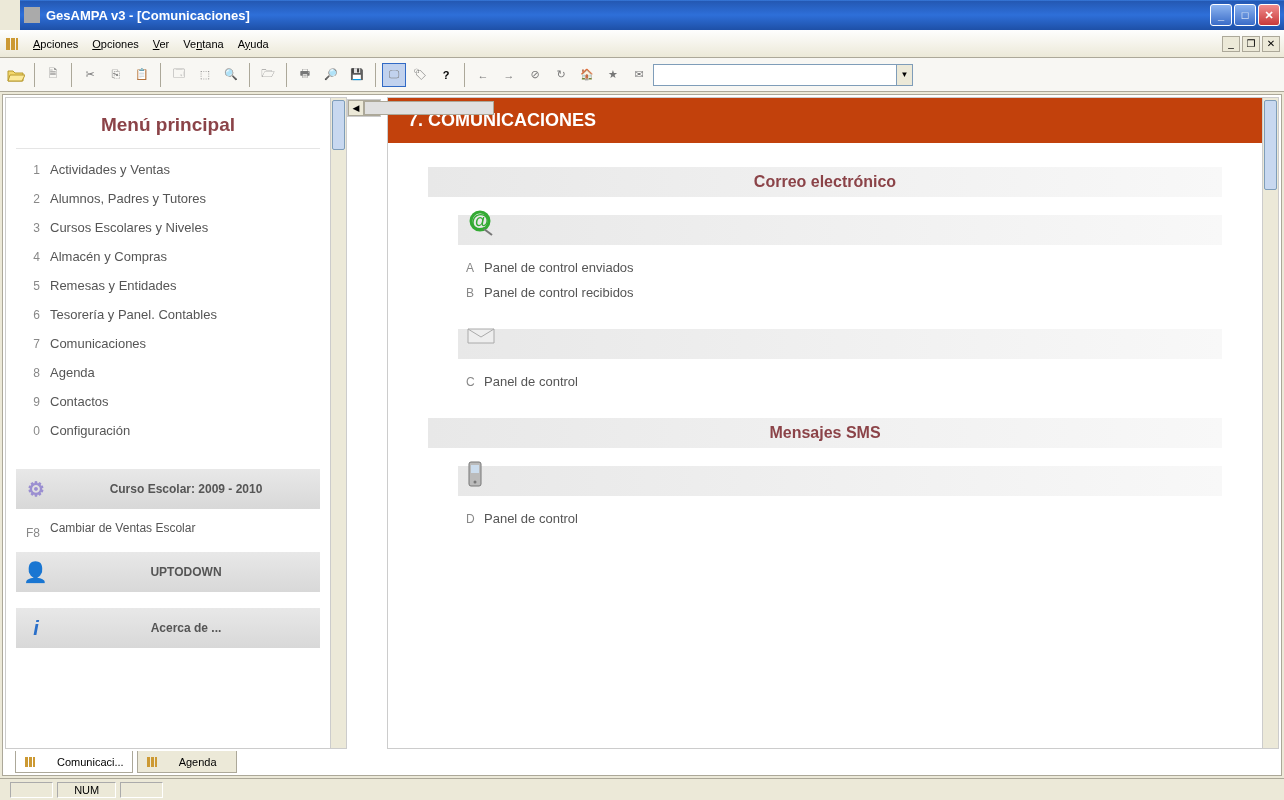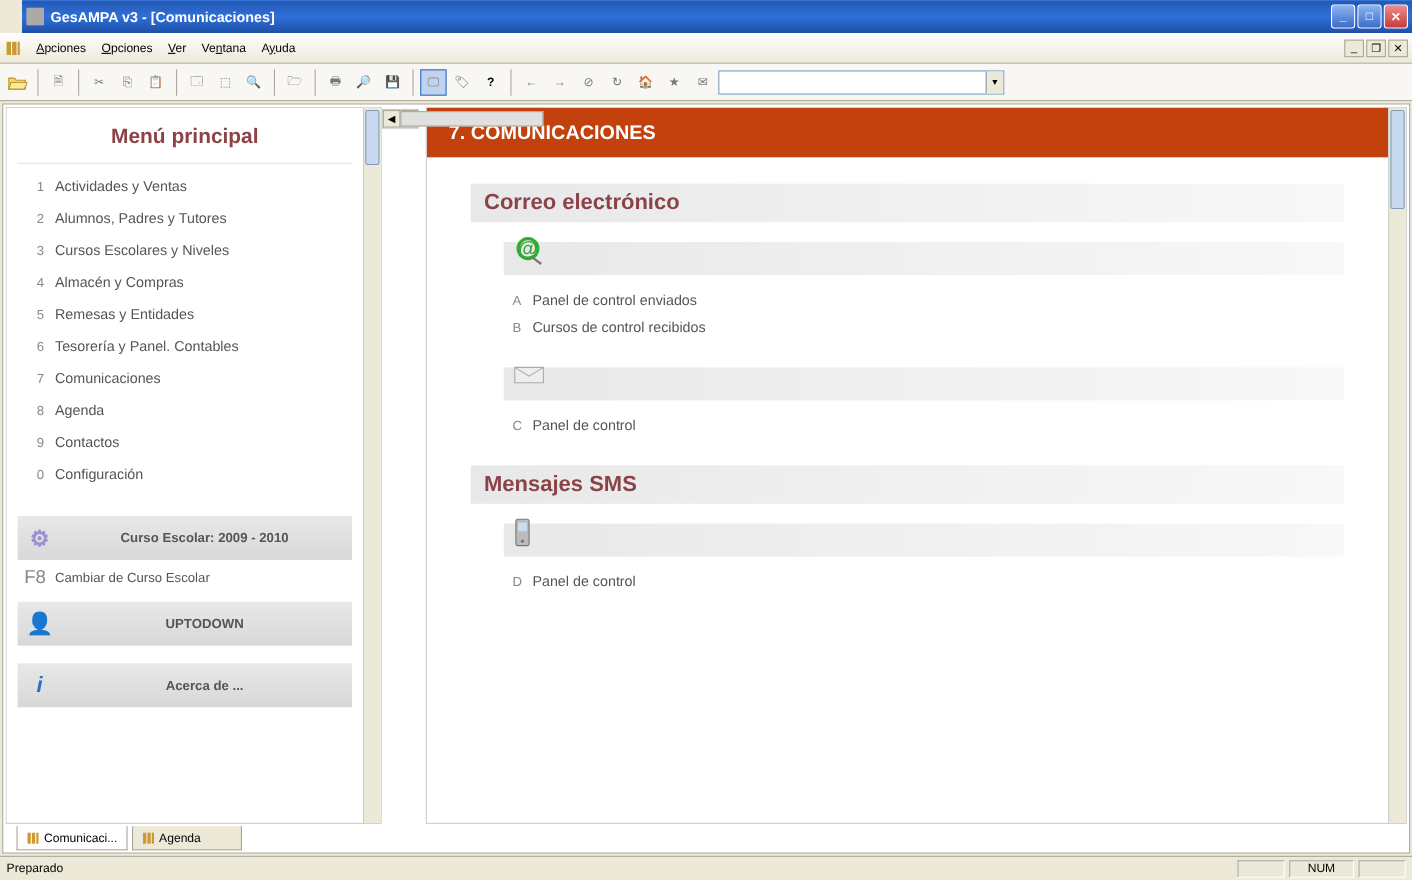--- a/index.html
+++ b/index.html
@@ -77,42 +77,42 @@
 .side-scroll .thumb{ position:absolute; top:2px; left:1px; right:1px; height:50px; background:#c8d8f0; border:1px solid #7f9db9; border-radius:2px;}
 .side-title{ font-size:19px; color:#8b4348; font-weight:bold; text-align:center; padding:8px 0 12px; border-bottom:1px solid #e5e5e5;}
 .side-menu{ list-style:none; margin-top:6px;}
 .side-menu li{ display:flex; align-items:center; padding:7px 6px; color:#555; font-size:13px;}
 .side-menu .num{ width:18px; text-align:right; margin-right:10px; font-size:12px; color:#888;}
 .side-block{ margin-top:18px; padding:6px 0;}
 .side-row{ display:flex; align-items:center; padding:6px; font-size:12px; color:#555;}
 .side-row .row-icon{ width:28px; height:28px; margin-right:8px; display:flex;align-items:center;justify-content:center; font-size:20px;}
 .side-row.banner{ background:linear-gradient(to bottom,#e8e8e8,#d8d8d8); font-weight:bold;}
 .side-row.banner .label{ flex:1; text-align:center;}
-.side-row .key{ width:18px; text-align:right; margin-right:10px; color:#888; font-size:17px;}
+.side-row .key{ width:18px; text-align:right; margin-right:10px; color:#888; font-size:12px;margin-top:11px;}
 .hscroll{ height:18px; background:#ece9d8; display:flex; align-items:center; border:1px solid #ccc; margin-top:2px;}
 .hscroll .arr{ width:16px; height:16px; border:1px solid #aca899; background:#ece9d8; display:flex;align-items:center;justify-content:center; font-size:9px;}
 .hscroll .track{ flex:1; height:16px; position:relative;}
 .hscroll .hthumb{ position:absolute; left:0; width:130px; height:14px; top:1px; background:#e0e0e0; border:1px solid #aca899;}
 
 .content-wrap{ flex:1; display:flex; margin-left:6px; border:1px solid #ccc; background:#fff;}
 .content{ flex:1; overflow:hidden;}
 .content-scroll{ width:16px; background:#ece9d8; border-left:1px solid #ccc; position:relative;}
 .content-scroll .thumb{ position:absolute; top:2px; left:1px; right:1px; height:90px; background:#c8d8f0; border:1px solid #7f9db9; border-radius:2px;}
 .page-header{ background:#c2410c; color:#fff; padding:12px 20px; font-size:18px; font-weight:bold;}
 .section{ margin:24px 40px;}
-.section-title{ background:linear-gradient(to right,#e8e8e8,#f8f8f8); color:#8b4348; font-size:20px; font-weight:bold; padding:6px 12px;}
+.section-title{ background:linear-gradient(to right,#e8e8e8,#f8f8f8); color:#8b4348; font-size:16px; font-weight:bold; padding:6px 12px;text-align:center;}
 .section-body{ padding-left:30px;}
 .section-icon-row{ background:linear-gradient(to right,#e8e8e8,#f8f8f8); margin-top:18px; height:30px; display:flex; align-items:center; padding-left:8px;}
 .section-icon-row .big-icon{ width:32px; height:32px; margin-top:-10px;}
 .sub-list{ margin-top:10px;}
 .sub-item{ display:flex; align-items:center; padding:5px 8px; font-size:13px; color:#555;}
 .sub-item .letter{ width:18px; color:#888; font-size:12px;}
 
 .tabs{ height:24px; display:flex; align-items:flex-end; padding-left:10px; gap:4px;}
-.tab{ height:22px; min-width:100px; background:#ece9d8; border:1px solid #aca899; border-top:none; display:flex; align-items:center; gap:4px; padding:0 8px; font-size:11px;}
+.tab{ height:22px; min-width:100px; background:#ece9d8; border:1px solid #aca899; border-top:none; display:flex; align-items:center; gap:21px; padding:0 8px; font-size:11px;}
 .tab.active{ background:#fff;}
 .tab .tab-icon{ font-size:11px;}
 
 .statusbar{ height:22px; border-top:1px solid #aca899; background:#ece9d8; display:flex; align-items:center; padding:0 6px; font-size:11px;}
 .statusbar .status-text{ flex:1;}
 .statusbar .status-cell{ border:1px inset #fff; padding:1px 16px; margin-left:4px;}
 svg{display:block;}
 </style>
 </head>
 <body>
@@ -236,21 +236,21 @@
                 <span>Configuración</span>
               </li>
             </ul>
           <div class="side-block">
             <div class="side-row banner">
               <span class="row-icon" style="color:#9b8fd1">⚙</span>
               <span class="label">Curso Escolar: 2009 - 2010</span>
             </div>
             <div class="side-row">
               <span class="key">F8</span>
-              <span>Cambiar de Curso Escolar</span>
+              <span>Cambiar de Ventas Escolar</span>
             </div>
           </div>
           <div class="side-row banner">
             <span class="row-icon" style="color:#d9a87c">👤</span>
             <span class="label">UPTODOWN</span>
           </div>
           <div class="side-row banner" style="margin-top:16px">
             <span class="row-icon" style="color:#2a6fc9;font-style:italic;font-weight:bold">i</span>
             <span class="label">Acerca de ...</span>
           </div>
@@ -284,21 +284,21 @@
                     </svg>
                   </span>
                 </div>
                 <div class="sub-list">
                   <div class="sub-item">
                     <span class="letter">A</span>
                     <span>Panel de control enviados</span>
                   </div>
                   <div class="sub-item">
                     <span class="letter">B</span>
-                    <span>Cursos de control recibidos</span>
+                    <span>Panel de control recibidos</span>
                   </div>
                 </div>
               </div>
             </div>
             <div class="section">
               <div class="section-body">
                 <div class="section-icon-row">
                   <span class="big-icon">
                     <svg width="30" height="24">
                       <path d="M2 6 L28 6 L28 20 L2 20 Z" fill="#eee" stroke="#aaa"></path>
@@ -360,17 +360,16 @@
             <rect x="5" y="1" width="3" height="10" fill="#c93"></rect>
             <rect x="9" y="1" width="2" height="10" fill="#c93"></rect>
           </svg>
         </span>
         <span>Agenda</span>
       </div>
     </div>
 </div>
 
 <div class="statusbar">
-  <span class="status-text">Preparado</span>
   <span class="status-cell">&nbsp;&nbsp;&nbsp;</span>
   <span class="status-cell">NUM</span>
   <span class="status-cell">&nbsp;&nbsp;&nbsp;</span>
 </div>
 
 </body></html>

